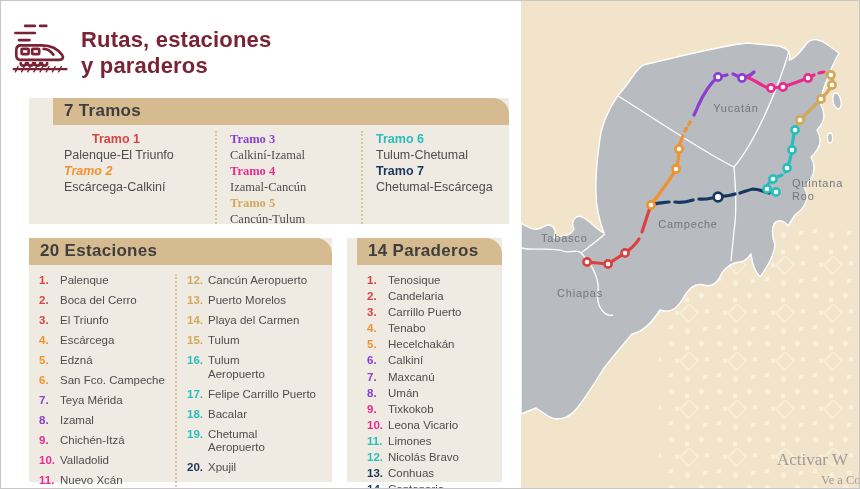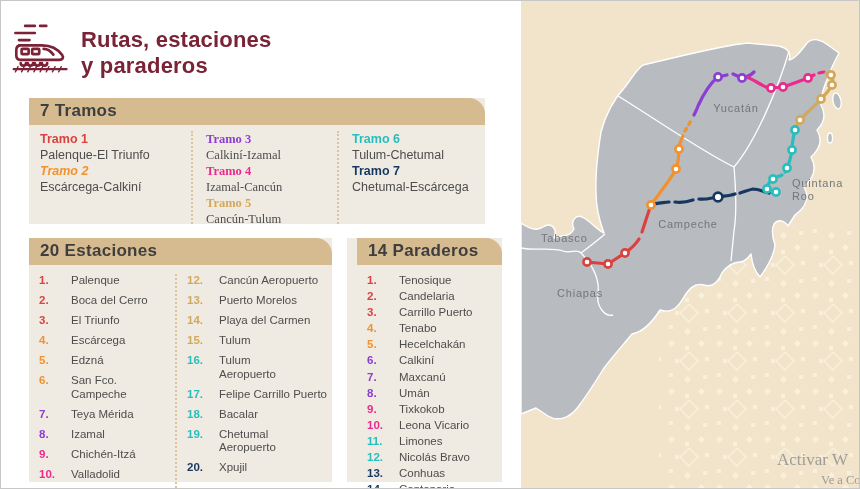--- a/index.html
+++ b/index.html
@@ -6,36 +6,36 @@
   .screen{position:relative;width:860px;height:489px;background:#ffffff;border:1px solid #c7c7c7;
     overflow:hidden;font-family:"Liberation Sans",sans-serif;box-sizing:border-box;}
   
   .header{position:absolute;left:10px;top:18px;display:flex;gap:10px;align-items:flex-start;}
   .train{width:60px;height:58px;}
   .title{font-size:22px;font-weight:800;color:var(--c-maroon);line-height:1.16;margin-top:8px;letter-spacing:.2px;}
   
   .card{position:absolute;background:var(--c-card_bg);}
   .card-header{background:var(--c-tan_header);border-radius:0 16px 0 0;font-size:17px;font-weight:800;
     color:var(--c-header_text);padding:3px 0 4px 11px;letter-spacing:.3px;}
-  #tramos{left:28px;top:97px;width:456px;height:126px;}
+  #tramos{left:28px;top:97px;width:456px;height:126px;padding-left:24px;}
   .tramos-body{display:flex;padding-top:6px;height:93px;}
   .tramos-col{padding-left:11px;box-sizing:border-box;}
   .tramos-col.c0{width:162px;}
   .tramos-col.c1{width:146px;border-left:2px dotted #d9c49e;padding-left:13px;font-family:Liberation Serif, serif;}
   .tramos-col.c2{width:148px;border-left:2px dotted #d9c49e;padding-left:13px;}
   .tramo-label{font-size:12.5px;line-height:16px;font-weight:700;}
   .tramo-route{font-size:12.5px;line-height:16px;color:var(--c-text_dark);}
   #estaciones{left:28px;top:237px;width:303px;height:244px;}
   .est-body{display:flex;padding-top:9px;}
   .est-col{padding-left:10px;box-sizing:border-box;}
   .est-col.c0{width:146px;}
   .est-col.c1{width:157px;border-left:2px dotted #d9c49e;padding-left:10px;}
   .list-item{display:flex;font-size:11.5px;line-height:13.5px;margin-bottom:6.5px;color:var(--c-text_dark);}
   .item-num{font-weight:700;width:21px;flex:none;}
-  .item-name{white-space:pre-line;margin-left:11px;}
+  .item-name{white-space:pre-line;}
   #paraderos{left:346px;top:237px;width:145px;height:244px;padding-left:10px;}
   .par-body{padding:9px 0 0 10px;}
   #paraderos .list-item{margin-bottom:2.6px;}
   
   .map{position:absolute;left:520px;top:0;width:340px;height:489px;}
   .map svg{display:block;}
   .land{fill:var(--c-map_land);stroke:#ffffff;stroke-width:1.4;stroke-linejoin:round;}
   .borders path{fill:none;stroke:#ffffff;stroke-width:1.3;}
   .rt{fill:none;stroke-linecap:round;stroke-linejoin:round;stroke-width:3.2;}
   .r1{stroke:var(--c-t1);} .r2{stroke:var(--c-t2);} .r3{stroke:var(--c-t3);} .r4{stroke:var(--c-t4);}
@@ -71,21 +71,21 @@
     <div class="title">
       <div>Rutas, estaciones</div>
       <div>y paraderos</div>
     </div>
   </div>
 
   <div class="card" id="tramos">
     <div class="card-header">7 Tramos</div>
     <div class="tramos-body">
       <div class="tramos-col c0">
-          <div class="tramo-label" style="color: rgb(217, 66, 64);">Tramo 1</div>
+          <div class="tramo-label" style="color: rgb(217, 66, 64); margin-left: 28px;">Tramo 1</div>
           <div class="tramo-route">Palenque-El Triunfo</div>
           <div class="tramo-label" style="color: rgb(240, 146, 46); font-style: italic;">Tramo 2</div>
           <div class="tramo-route">Escárcega-Calkiní</div>
         </div>
       <div class="tramos-col c1">
           <div class="tramo-label" style="color: rgb(138, 62, 210);">Tramo 3</div>
           <div class="tramo-route">Calkiní-Izamal</div>
           <div class="tramo-label" style="color: rgb(234, 42, 141);">Tramo 4</div>
           <div class="tramo-route">Izamal-Cancún</div>
           <div class="tramo-label" style="color: rgb(210, 169, 92);">Tramo 5</div>

